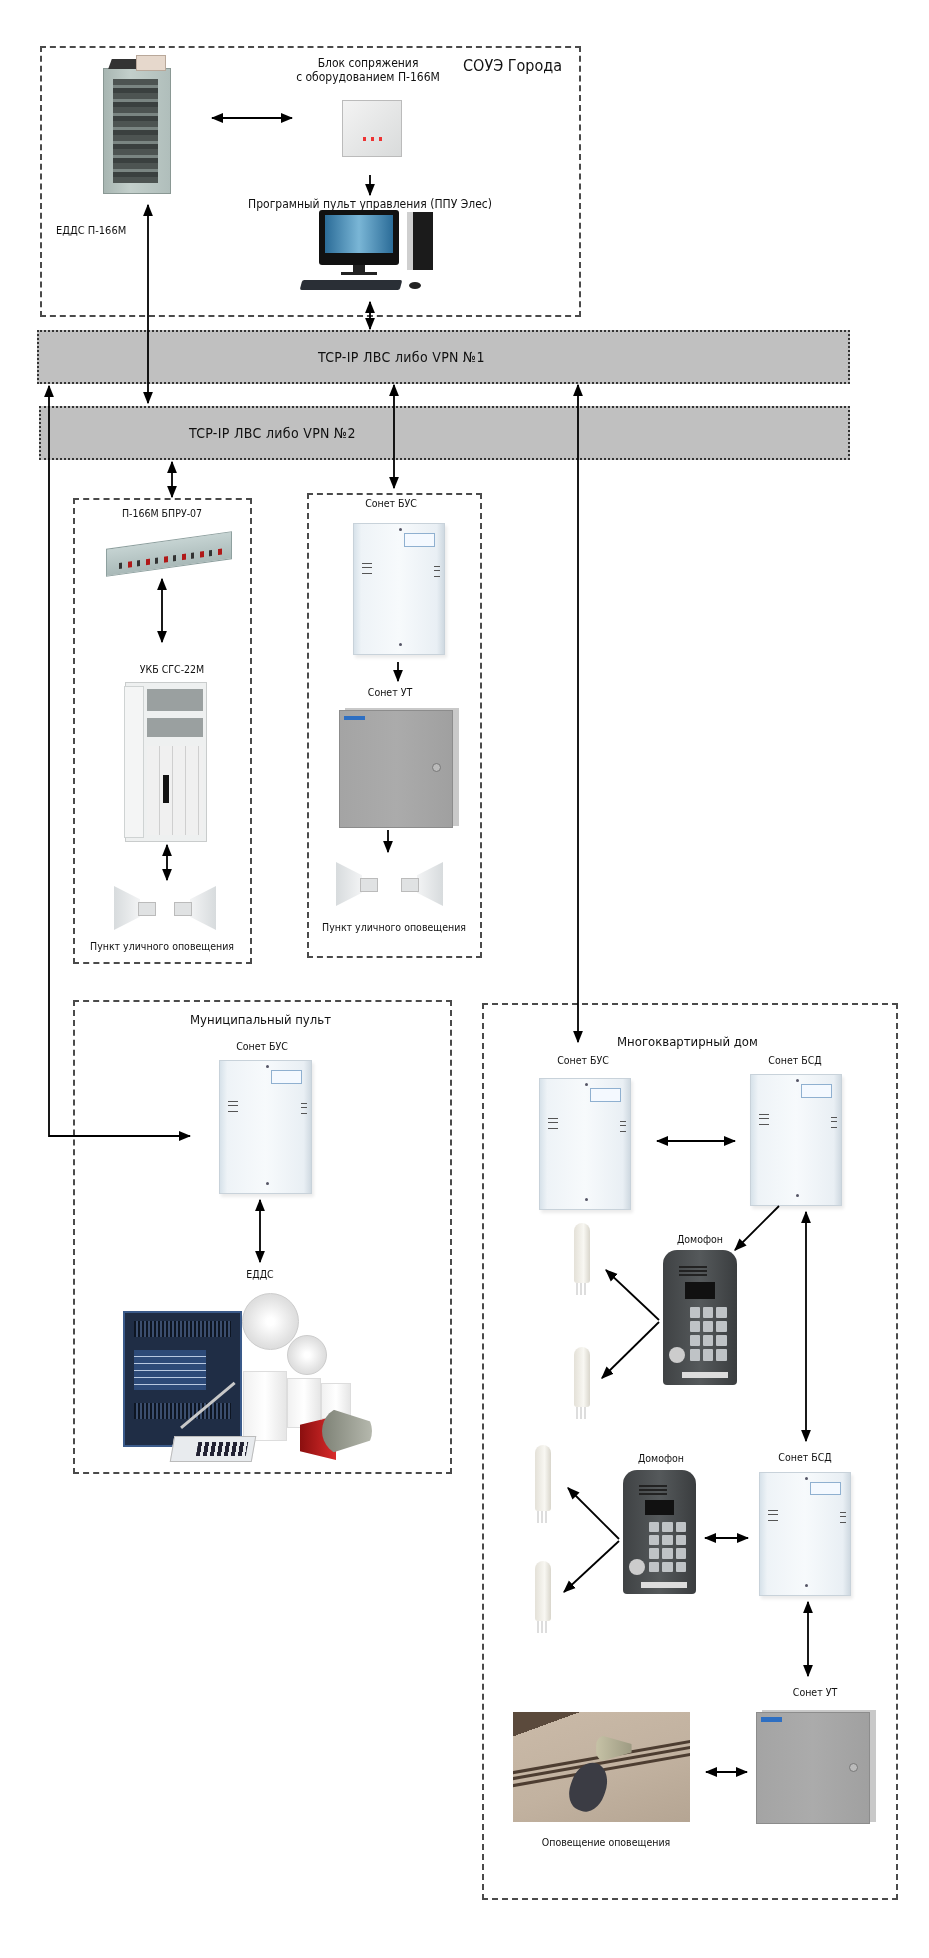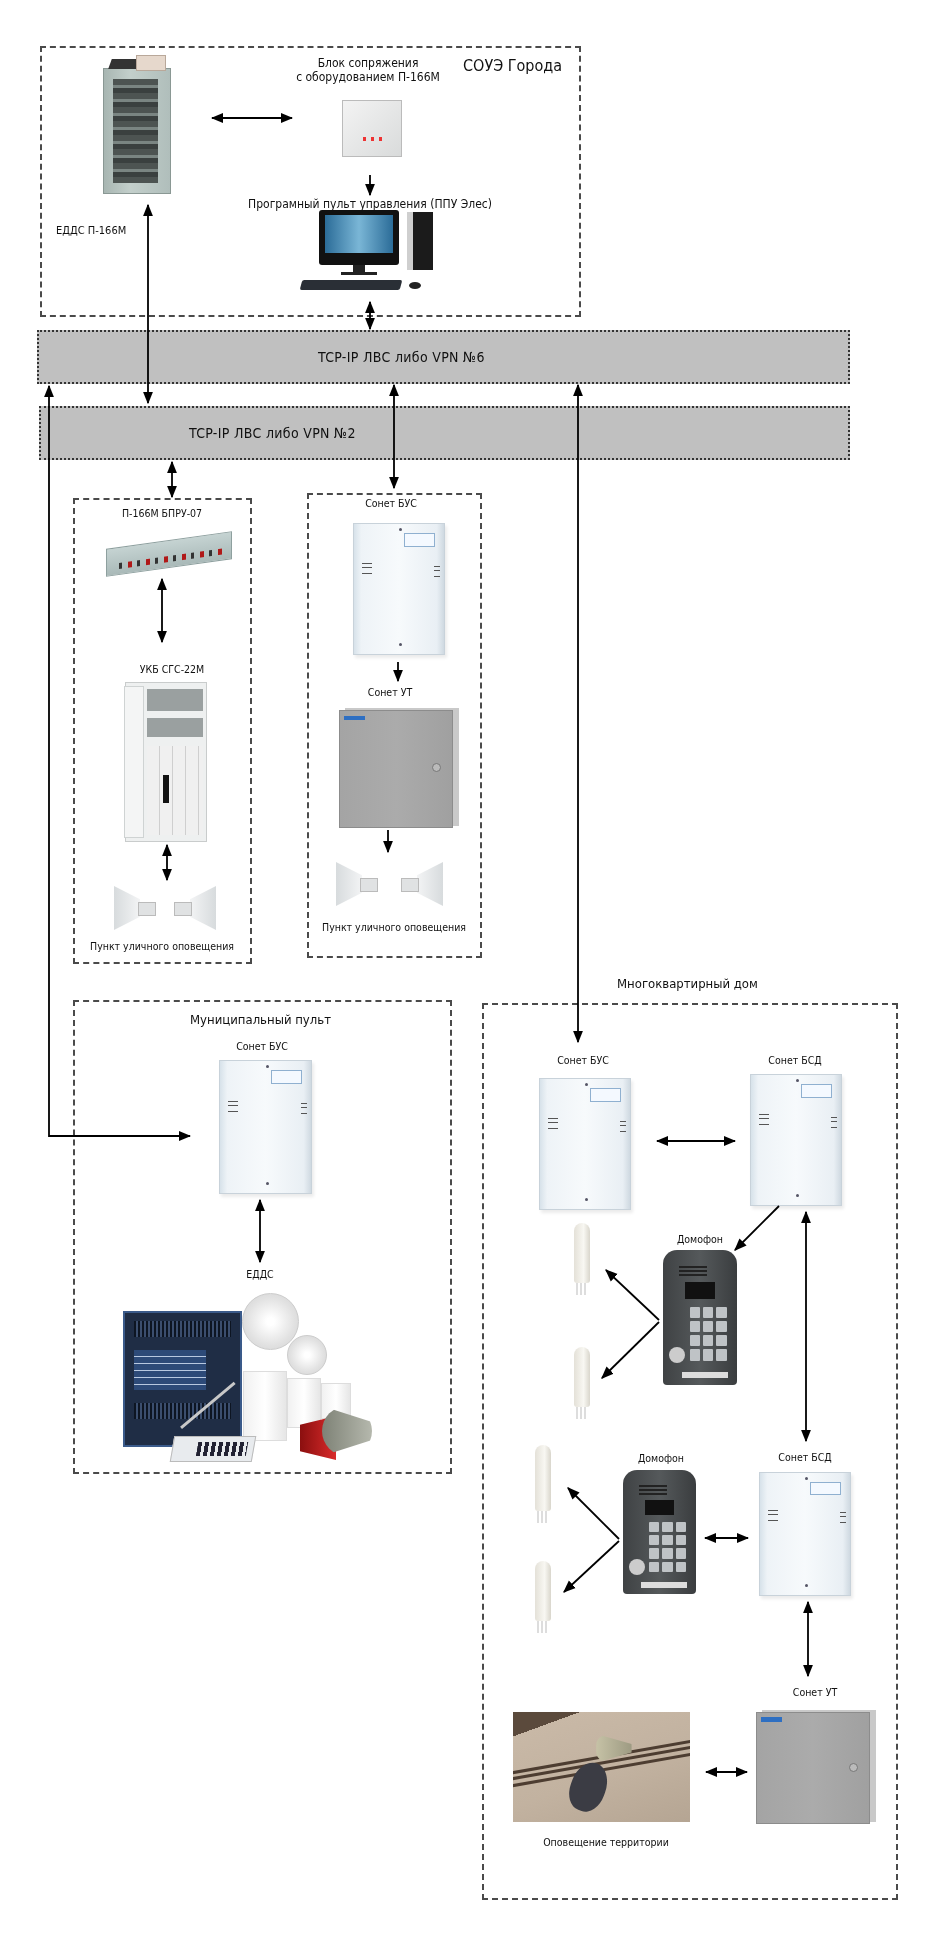--- a/index.html
+++ b/index.html
@@ -108,21 +108,21 @@
       <div class="screen"></div>
     </div>
   <div class="abs stand" style="left:56px;top:55px;width:12px;height:8px;"></div>
   <div class="abs stand" style="left:44px;top:62px;width:36px;height:3px;"></div>
   <div class="abs tower" style="left:110px;top:2px;width:26px;height:58px;"></div>
   <div class="abs kbd" style="left:4px;top:70px;width:100px;height:10px;"></div>
   <div class="abs mouse" style="left:112px;top:72px;width:12px;height:7px;"></div>
 </div>
 
 <div class="band" style="left:37px;top:330px;width:813px;height:54px;justify-content:flex-start;">
-  <span style="margin-left:279px;">TCP-IP ЛВС либо VPN №6</span>
+  <span style="margin-left:279px;">TCP-IP ЛВС либо VPN №1</span>
 </div>
 <div class="band" style="left:39px;top:406px;width:811px;height:54px;justify-content:flex-start;">
   <span style="margin-left:148px;">TCP-IP ЛВС либо VPN №2</span>
 </div>
 
 <div class="box" style="left:73px;top:498px;width:179px;height:466px;"></div>
 <div class="lbl" style="left:162px;top:507px;">П-166М БПРУ-07</div>
 <div class="dev bpru" style="left:106px;top:540px;width:124px;height:26px;">
     <div class="knobs"></div>
   </div>
@@ -192,21 +192,21 @@
   <div class="abs souz-wall" style="left:201px;top:117px;width:28px;height:34px;"></div>
   <div class="abs souz-gooseneck" style="left:62px;top:160px;width:70px;height:3px;"></div>
   <div class="abs souz-mic" style="left:52px;top:170px;width:80px;height:24px;">
       <div class="pad"></div>
     </div>
   <div class="abs souz-horn-red" style="left:180px;top:150px;width:36px;height:44px;"></div>
   <div class="abs souz-horn-gray" style="left:202px;top:140px;width:50px;height:50px;"></div>
 </div>
 
 <div class="box" style="left:482px;top:1003px;width:416px;height:897px;"></div>
-<div class="title" style="left:617px;top:976px;font-size:13px;">Многоквартирный дом</div>
+<div class="title" style="left:617px;top:1034px;font-size:13px;">Многоквартирный дом</div>
 
 <div class="lbl" style="left:583px;top:1054px;">Сонет БУС</div>
 <div class="dev cab-white" style="left:539px;top:1078px;width:90px;height:130px;">
   <div class="logo"></div>
     <div class="vent" style="left:8px;top:30%;"></div>
     <div class="vent" style="right:4px;top:32%;width:6px;"></div>
   <div class="screw" style="top:4px;"></div>
     <div class="screw" style="bottom:8px;"></div>
 </div>
 
@@ -292,21 +292,21 @@
     <div class="lock"></div>
   </div>
 
 <div class="dev photo" style="left:513px;top:1712px;width:177px;height:110px;">
   <div class="stripe" style="top:38%;"></div>
     <div class="stripe" style="top:44%;"></div>
     <div class="stripe" style="top:50%;"></div>
   <div class="shadow"></div>
     <div class="spk"></div>
 </div>
-<div class="lbl" style="left:606px;top:1836px;">Оповещение территории</div>
+<div class="lbl" style="left:606px;top:1836px;">Оповещение оповещения</div>
 
 <svg class="wires" width="929" height="1958" viewBox="0 0 929 1958">
   <defs>
     <marker id="ah" viewBox="0 0 10 10" refX="9" refY="5" markerWidth="7" markerHeight="7" orient="auto-start-reverse">
       <path d="M0,1 L10,5 L0,9 z" fill="#000"></path>
     </marker>
   </defs>
   <g stroke="#000" stroke-width="1.8" fill="none">
 
     <line x1="212" y1="118" x2="292" y2="118" marker-start="url(#ah)" marker-end="url(#ah)"></line>

